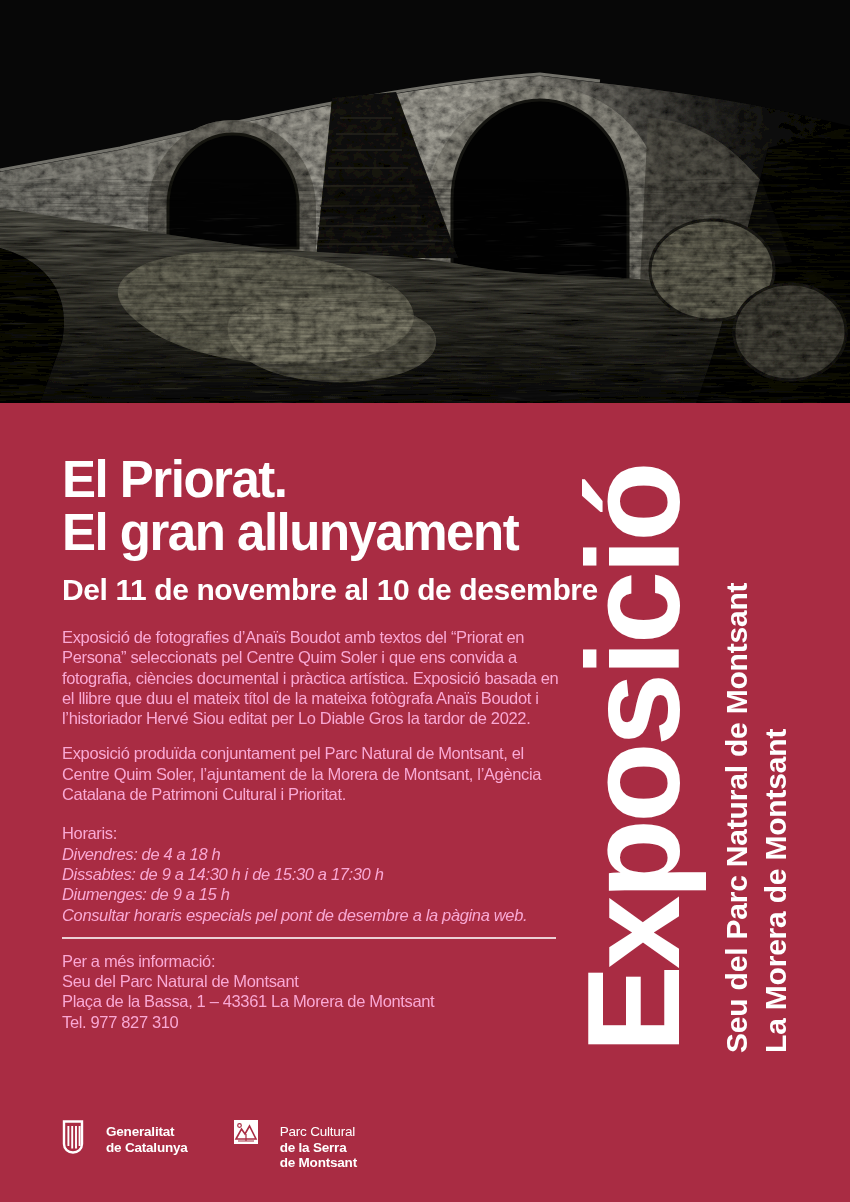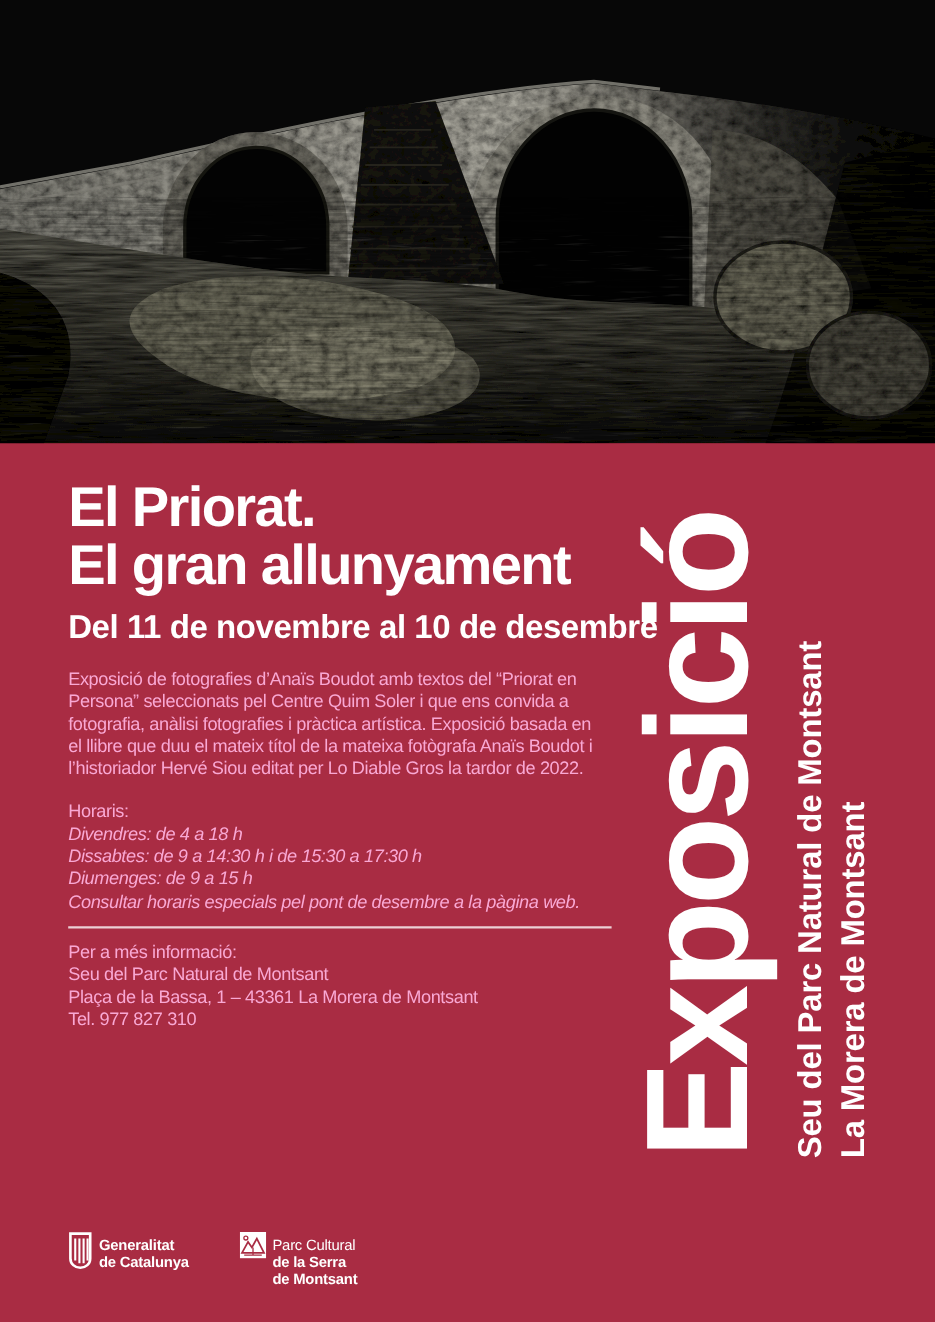--- a/index.html
+++ b/index.html
@@ -4,21 +4,21 @@
 <style>
   html,body{margin:0;padding:0;background:#222;}
   .poster{
     position:relative;width:850px;height:1202px;overflow:hidden;
     background:#a92c43;color:#fff;
     font-family:"Liberation Sans",sans-serif;
   }
   
   .hero{position:absolute;top:0;left:0;width:850px;height:403px;display:block;}
   
-  .content{position:absolute;left:62px;top:403px;width:512px;}
+  .content{position:absolute;left:62px;top:422px;width:512px;}
   .title{margin:31px 0 0 0;font-size:51px;line-height:53px;font-weight:bold;letter-spacing:-1.5px;}
   .title .tline{white-space:nowrap;}
   .date{margin-top:16px;font-size:30px;line-height:30px;font-weight:bold;letter-spacing:-0.4px;white-space:nowrap;}
   .block{font-size:16.5px;line-height:20.3px;letter-spacing:-0.35px;color:#f9a8d4;}
   .block .line{white-space:nowrap;}
   .intro{margin-top:22px;}
   .production{margin-top:15px;}
   .schedule{margin-top:19px;}
   .schedule .line{font-style:italic;}
   .heading{font-weight:normal;white-space:nowrap;}
@@ -30,21 +30,21 @@
     font-size:132px;line-height:106px;font-weight:bold;letter-spacing:-4px;white-space:nowrap;
   }
   .v-small{
     position:absolute;transform-origin:0 0;transform:rotate(-90deg);
     font-size:30px;line-height:32px;font-weight:bold;white-space:nowrap;letter-spacing:-0.2px;
   }
   .v-small.s1{left:721px;top:1053px;}
   .v-small.s2{left:760px;top:1053px;}
   
   .footer{position:absolute;left:62px;top:1120px;display:flex;align-items:flex-start;gap:46px;}
-  .brand{display:flex;align-items:flex-start;gap:6px;}
+  .brand{display:flex;align-items:flex-start;gap:22px;}
   .brand-text{font-size:13.5px;line-height:15.5px;letter-spacing:-0.2px;padding-top:4px;}
   .bold{font-weight:bold;}
   .gen-emblem{width:22px;height:34px;display:block;}
   .parc-emblem{width:24px;height:24px;display:block;}
 </style>
 </head>
 <body>
 
 <div class="poster">
 
@@ -124,25 +124,30 @@
     <h1 class="title">
       <div class="tline">El Priorat.</div>
       <div class="tline">El gran allunyament</div>
     </h1>
 
     <div class="date">Del 11 de novembre al 10 de desembre</div>
 
     <div class="block intro">
         <div class="line">Exposició de fotografies d’Anaïs Boudot amb textos del “Priorat en</div>
         <div class="line">Persona” seleccionats pel Centre Quim Soler i que ens convida a</div>
-        <div class="line">fotografia, anàlisi fotografies i pràctica artística. Exposició basada en</div>
+        <div class="line">fotografia, ciències documental i pràctica artística. Exposició basada en</div>
         <div class="line">el llibre que duu el mateix títol de la mateixa fotògrafa Anaïs Boudot i</div>
         <div class="line">l’historiador Hervé Siou editat per Lo Diable Gros la tardor de 2022.</div>
       </div>
 
+    <div class="block production">
+        <div class="line">Exposició produïda conjuntament pel Parc Natural de Montsant, el</div>
+        <div class="line">Centre Quim Soler, l’ajuntament de la Morera de Montsant, l’Agència</div>
+        <div class="line">Catalana de Patrimoni Cultural i Prioritat.</div>
+      </div>
 
     <div class="block schedule">
       <div class="heading">Horaris:</div>
       <div>
           <div class="line">Divendres: de 4 a 18 h</div>
           <div class="line">Dissabtes: de 9 a 14:30 h i de 15:30 a 17:30 h</div>
           <div class="line">Diumenges: de 9 a 15 h</div>
           <div class="line">Consultar horaris especials pel pont de desembre a la pàgina web.</div>
         </div>
     </div>

